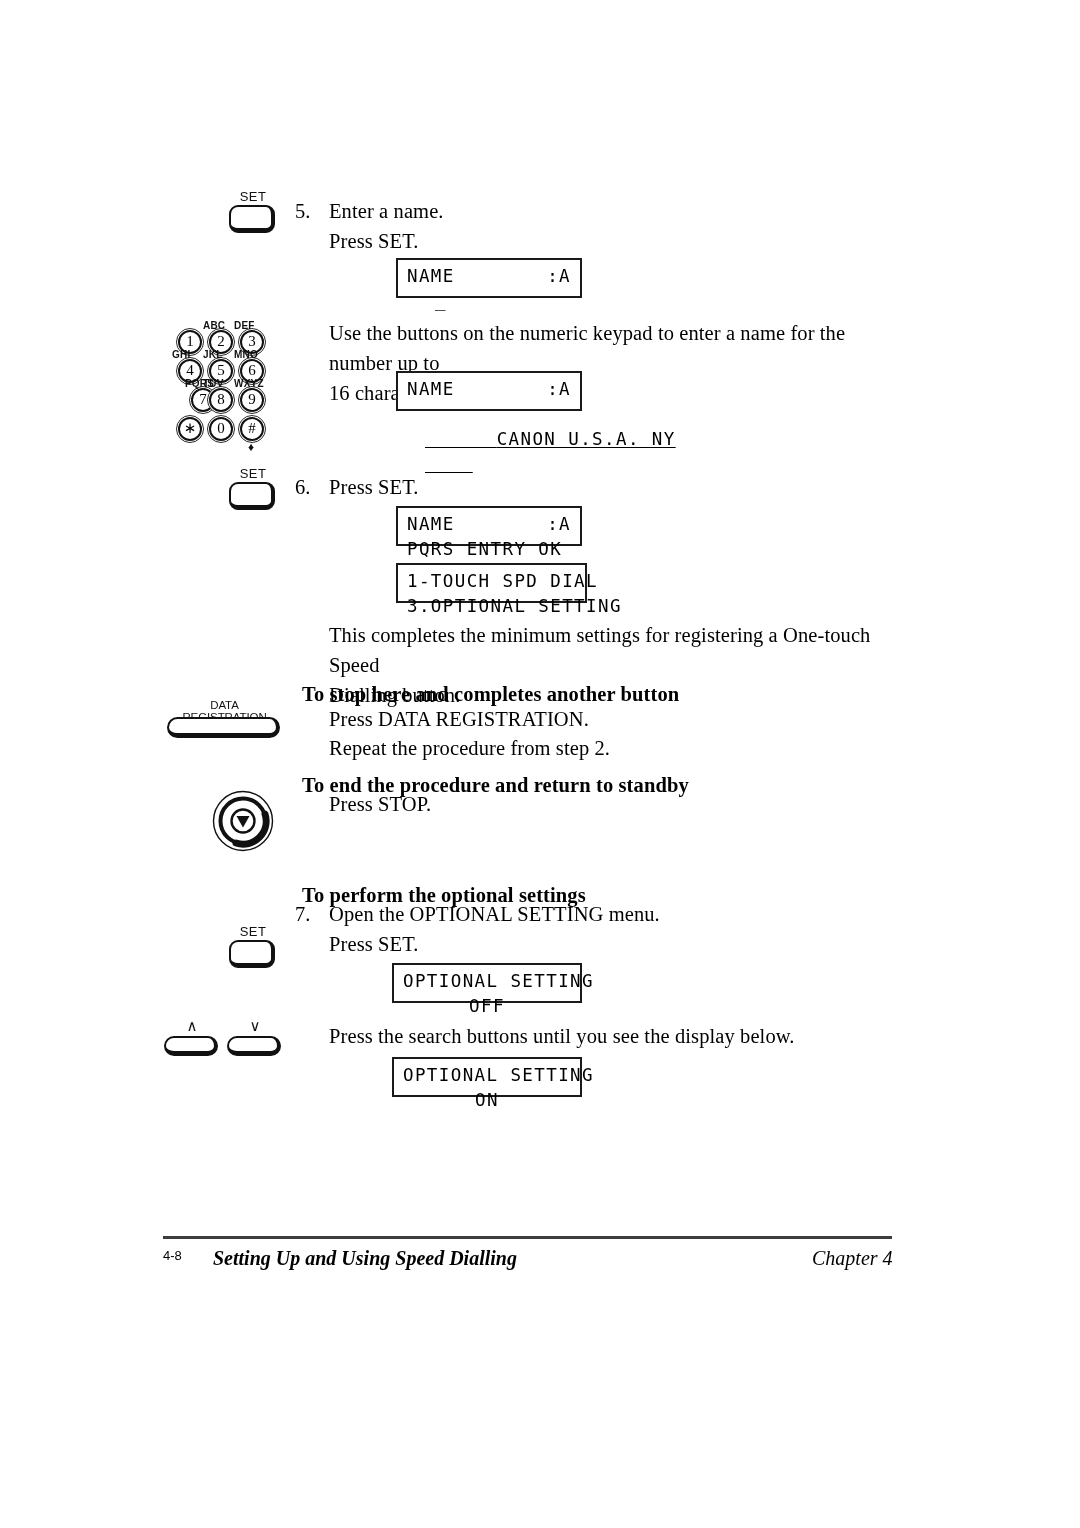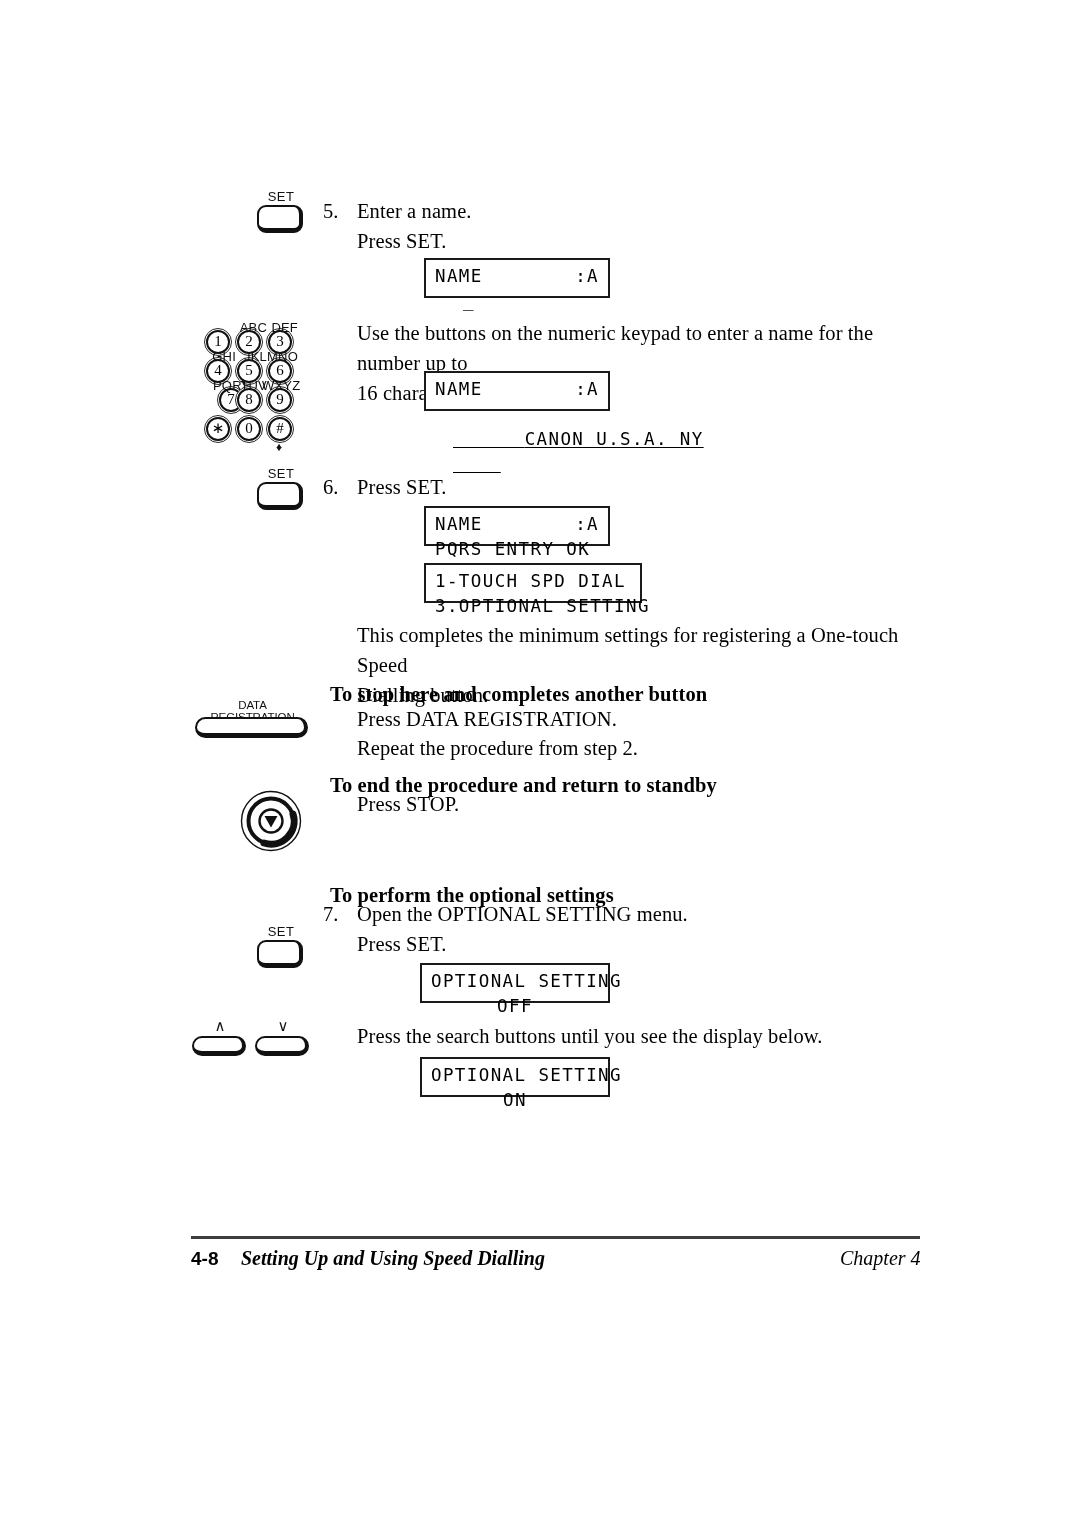--- a/index.html
+++ b/index.html
@@ -11,21 +11,20 @@
     width: 1080px;
     height: 1528px;
     position: relative;
     font-family: "Liberation Serif", serif;
     color: #000000;
     overflow: hidden;
   }
   .page {
     position: absolute;
     inset: 0;
-    margin-left: 28px;
   }
   
   .abs { position: absolute; }
 
   
   .btext {
     font-family: "Liberation Serif", serif;
     font-size: 20.5px;
     line-height: 30px;
     color: #000;
@@ -146,24 +145,24 @@
     text-align: center;
     font-family: "Liberation Serif", serif;
     font-size: 15px;
     color: #000;
   }
   .kp-key .letters {
     position: absolute;
     top: -8px;
     left: -4px;
     width: 36px;
-    text-align: right;
+    text-align: left;
     font-family: "Liberation Sans", sans-serif;
-    font-size: 13px;
-    font-weight: normal;
+    font-size: 10px;
+    font-weight: bold;
     letter-spacing: .2px;
     color: #111;
   }
   .kp-diamond {
     position: absolute;
     font-size: 12px;
     line-height: 10px;
     color: #111;
   }
 
@@ -178,23 +177,23 @@
   .footer-text {
     position: absolute;
     font-family: "Liberation Serif", serif;
     font-style: italic;
     font-size: 20px;
     color: #000;
   }
   .footer-page {
     position: absolute;
     font-family: "Liberation Sans", sans-serif;
-    font-weight: bold;
+    font-weight: normal;
     font-style: normal;
-    font-size: 19px;
+    font-size: 13px;
   }
 </style>
 </head>
 <body>
 
 <div class="page">
 
   <div class="keycap" style="left:229px; top:190px; width:48px; height:44px;">
     <div class="cap-label">SET</div>
     <div class="cap-body" style="top:15px; width:46px; height:28px;"></div>
@@ -324,21 +323,21 @@
   </div>
 
   <div class="lcd" style="left:396px; top:506px; width:186px; height:40px;">
     <div class="row split">
       <span>NAME</span>
       <span>:A</span>
     </div>
     <div class="row">PQRS ENTRY OK</div>
   </div>
 
-  <div class="lcd" style="left:396px; top:563px; width:218px; height:40px;">
+  <div class="lcd" style="left:396px; top:563px; width:191px; height:40px;">
     <div class="row">1-TOUCH SPD DIAL</div>
     <div class="row">3.OPTIONAL SETTING</div>
   </div>
 
   <div class="abs btext" style="left:329px; top:620px; width:560px;">
     <div>This completes the minimum settings for registering a One-touch Speed</div>
     <div>Dialling button.</div>
   </div>
 
   <div class="abs btext bold" style="left:302px; top:679px; width:600px;">To stop here and completes another button</div>

